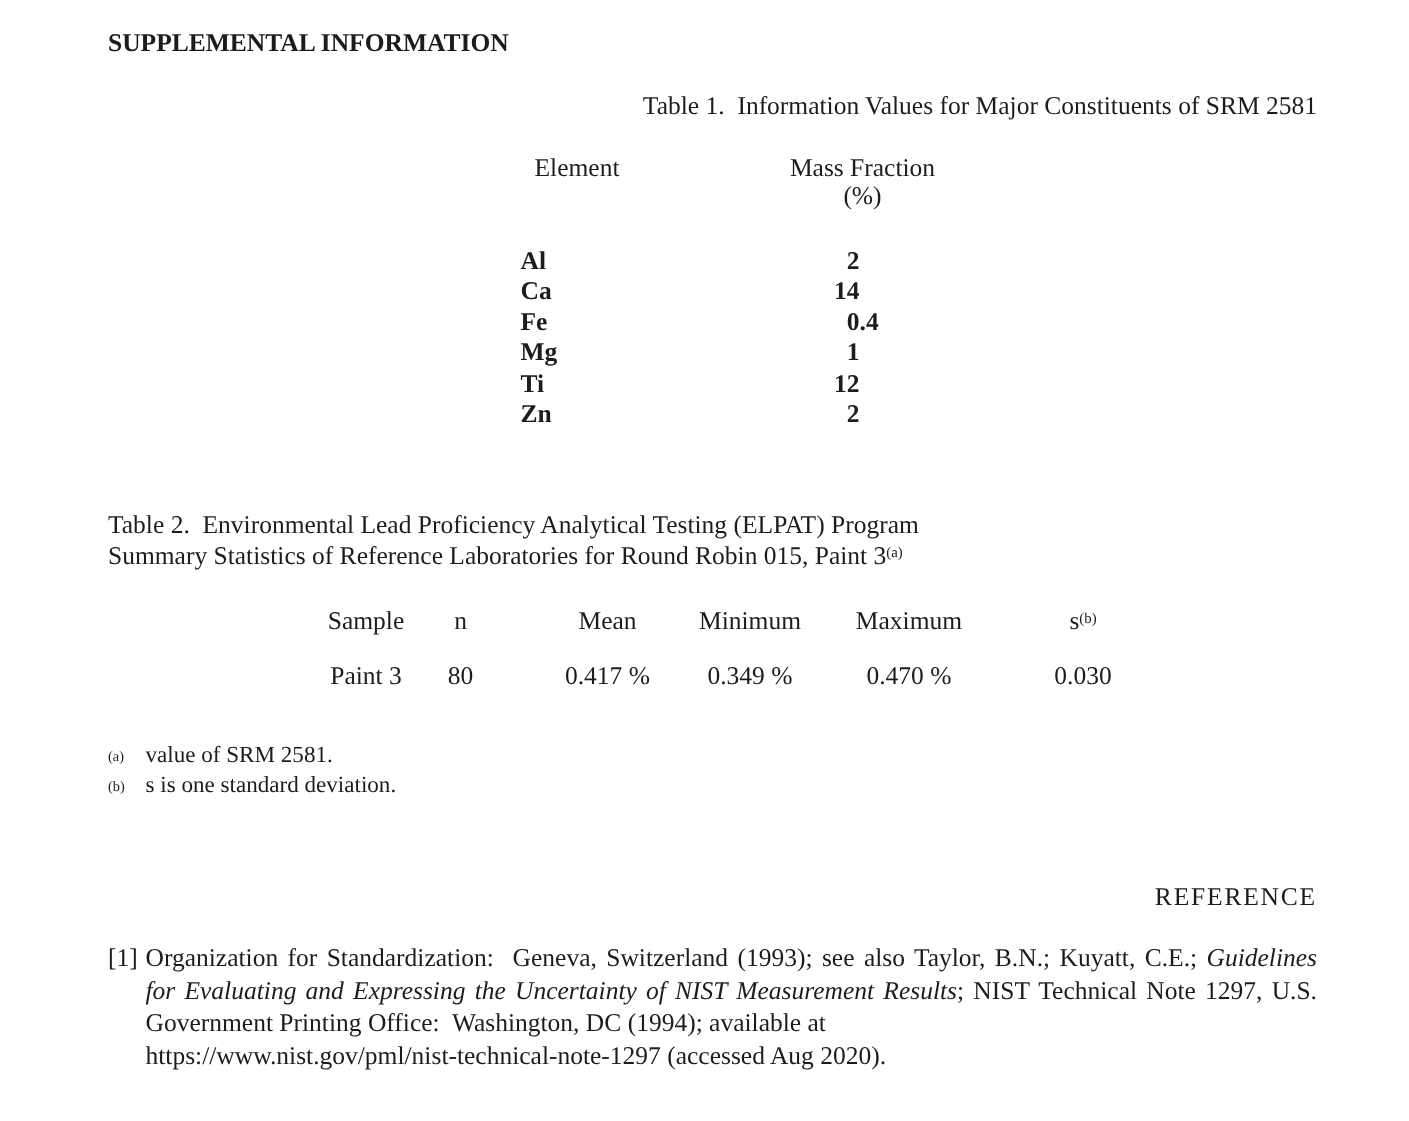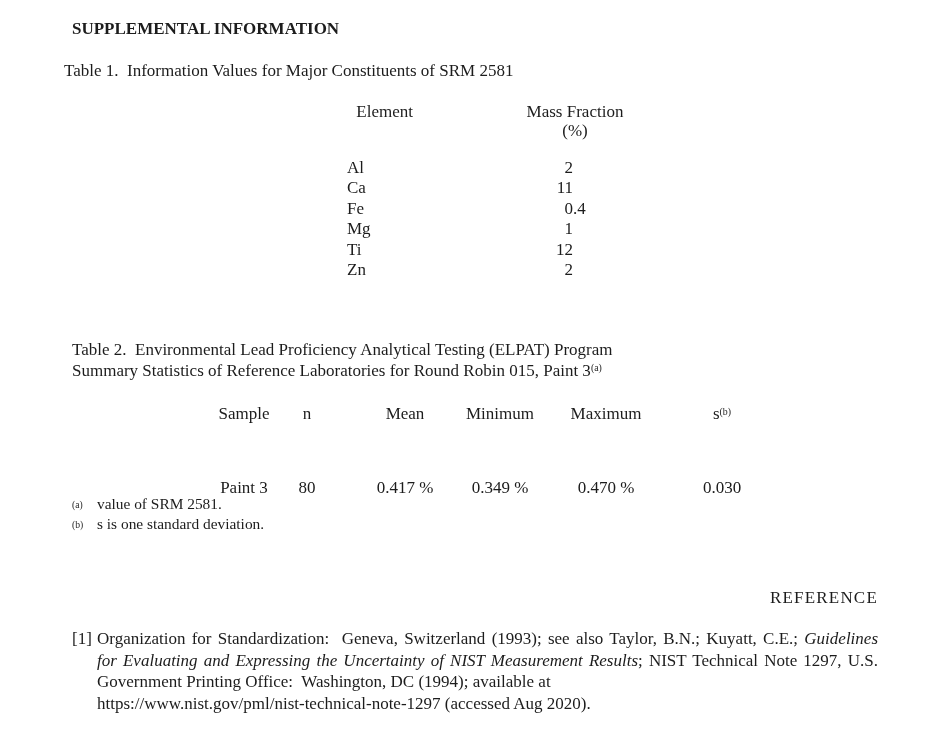--- a/index.html
+++ b/index.html
@@ -2,31 +2,31 @@
 <html><head>
 <meta charset="utf-8">
 <style>
   html,body{margin:0;padding:0;background:#ffffff;}
   .page{
     position:relative;width:939px;height:747px;background:#ffffff;overflow:hidden;
     font-family:"Liberation Serif","DejaVu Serif",serif;color:#1c1c1c;font-size:17px;
   }
   .abs{position:absolute;}
   #heading{left:72px;top:18px;width:806px;font-weight:bold;line-height:21px;}
-  #t1caption{left:64px;top:60px;width:806px;text-align:left;line-height:21px;}
+  #t1caption{left:72px;top:60px;width:806px;text-align:right;line-height:21px;}
   #t1h-el{left:337px;top:103px;width:76px;text-align:right;line-height:18.5px;}
   #t1h-mf{left:517px;top:103px;width:116px;text-align:center;line-height:18.5px;}
-  #t1rows{left:347px;top:158px;width:280px;line-height:20.4px;}
+  #t1rows{left:347px;top:164px;width:280px;line-height:20.4px;font-weight:bold;}
   .t1row{position:relative;height:20.4px;}
   .t1sym{position:absolute;left:0;}
   .t1int{position:absolute;left:126px;width:100px;text-align:right;}
   .t1dec{position:absolute;left:226px;text-align:left;}
   #t2caption{left:72px;top:340px;width:806px;line-height:20.5px;}
   #t2headers{left:0;top:404px;width:939px;height:22px;}
-  #t2row{left:0;top:441px;width:939px;height:22px;margin-top:37px;}
+  #t2row{left:0;top:441px;width:939px;height:22px;}
   .t2cell{position:absolute;transform:translateX(-50%);white-space:nowrap;line-height:20px;}
   .t2c0{left:244px;} .t2c1{left:307px;} .t2c2{left:405px;}
   .t2c3{left:500px;} .t2c4{left:606px;} .t2c5{left:722px;}
   #footnotes{left:72px;top:494px;width:806px;font-size:15.4px;line-height:20.2px;}
   .footnote{position:relative;padding-left:25px;}
   .fnmark{position:absolute;left:0;top:1px;font-size:9.6px;}
   .jline{text-align:justify;text-align-last:justify;}
   #refheading{left:72px;top:587px;width:806px;text-align:right;letter-spacing:1.2px;line-height:21px;}
   #refitem{left:72px;top:628px;width:806px;line-height:21.5px;}
   #refmarker{position:absolute;left:0;top:0;line-height:21.5px;}
@@ -51,21 +51,21 @@
   </div>
 
   <div id="t1rows" class="abs">
       <div class="t1row">
         <span class="t1sym">Al</span>
         <span class="t1int">2</span>
         <span class="t1dec"></span>
       </div>
       <div class="t1row">
         <span class="t1sym">Ca</span>
-        <span class="t1int">11</span>
+        <span class="t1int">14</span>
         <span class="t1dec"></span>
       </div>
       <div class="t1row">
         <span class="t1sym">Fe</span>
         <span class="t1int">0</span>
         <span class="t1dec">.4</span>
       </div>
       <div class="t1row">
         <span class="t1sym">Mg</span>
         <span class="t1int">1</span>

